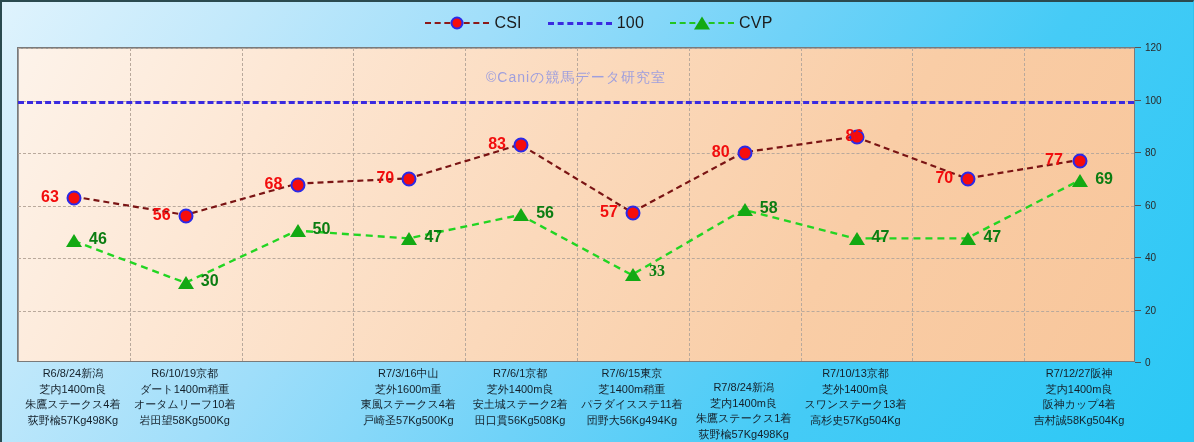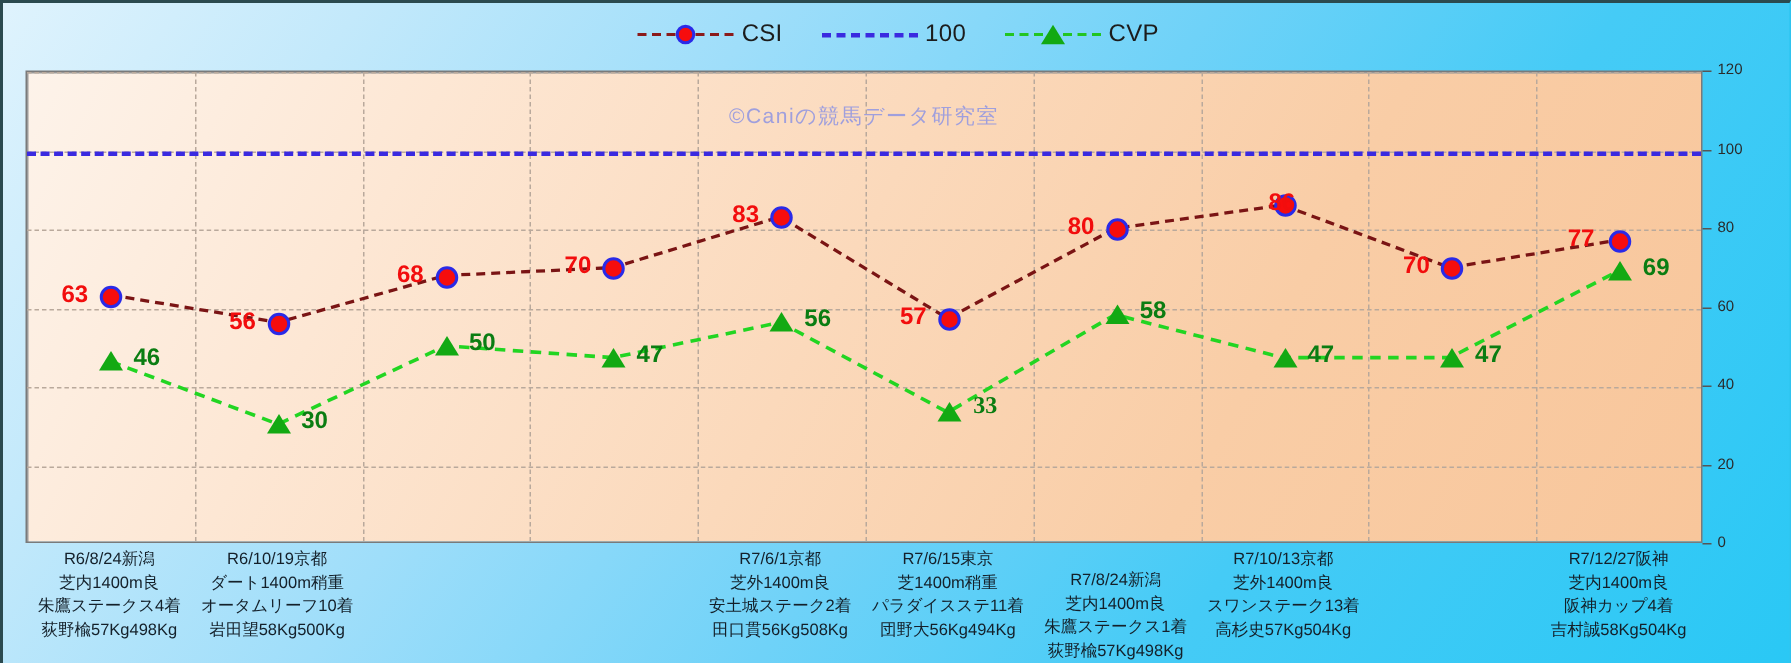--- a/index.html
+++ b/index.html
@@ -224,20 +224,26 @@
         <div>芝内1400m良</div>
         <div>朱鷹ステークス4着</div>
         <div>荻野楡57Kg498Kg</div>
       </div>
       <div class="xlabel" style="left: 167.7px;">
         <div>R6/10/19京都</div>
         <div>ダート1400m稍重</div>
         <div>オータムリーフ10着</div>
         <div>岩田望58Kg500Kg</div>
       </div>
+      <div class="xlabel" style="left: 391.3px;">
+        <div>R7/3/16中山</div>
+        <div>芝外1600m重</div>
+        <div>東風ステークス4着</div>
+        <div>戸崎圣57Kg500Kg</div>
+      </div>
       <div class="xlabel" style="left: 503.1px;">
         <div>R7/6/1京都</div>
         <div>芝外1400m良</div>
         <div>安土城ステーク2着</div>
         <div>田口貫56Kg508Kg</div>
       </div>
       <div class="xlabel" style="left: 614.9px;">
         <div>R7/6/15東京</div>
         <div>芝1400m稍重</div>
         <div>パラダイスステ11着</div>

